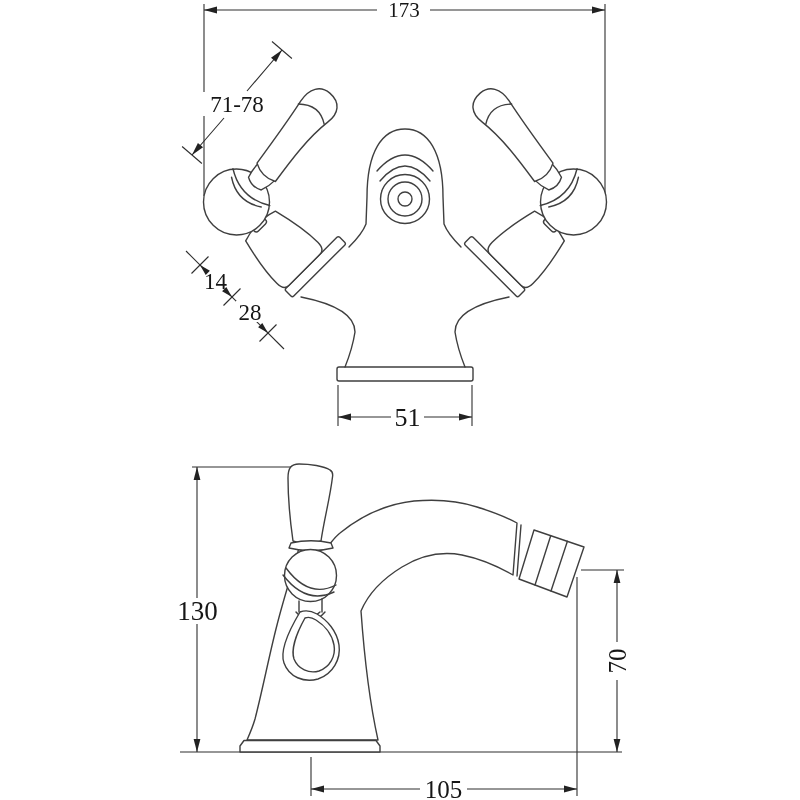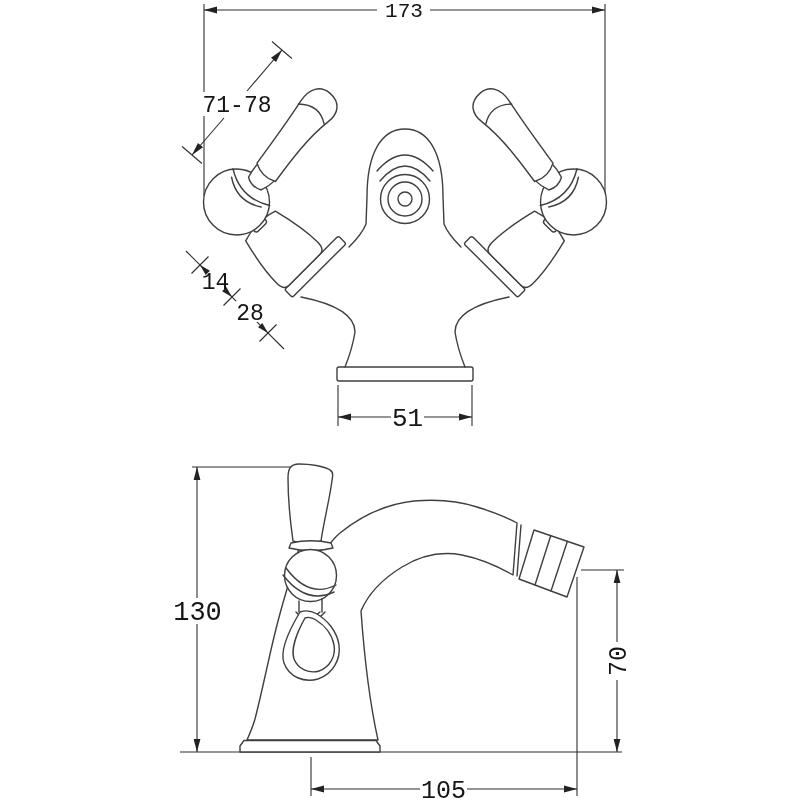--- a/index.html
+++ b/index.html
@@ -1,16 +1,16 @@
 <!DOCTYPE html>
 <html><head>
 <meta charset="utf-8">
 <style>
   html,body{margin:0;padding:0;background:#fff;}
-  #stage{width:800px;height:800px;background:#ffffff;position:relative;font-family:Liberation Mono, monospace;}
+  #stage{width:800px;height:800px;background:#ffffff;position:relative;font-family:Liberation Serif, serif;}
   svg{display:block;}
   .outline{fill:none;stroke:#3f3f3f;stroke-width:1.4;stroke-linecap:round;stroke-linejoin:round;}
   .outline-f{fill:#ffffff;stroke:#3f3f3f;stroke-width:1.4;stroke-linecap:round;stroke-linejoin:round;}
   .dim{fill:none;stroke:#2e2e2e;stroke-width:1.1;stroke-linecap:butt;}
   .arr{fill:#222222;stroke:none;}
   .dimtext{fill:#161616;text-anchor:middle;}
   .bg{fill:#ffffff;stroke:none;}
   .fs21{font-size:21px;} .fs23{font-size:23px;} .fs25{font-size:25px;} .fs26{font-size:26px;} .fs27{font-size:27px;}
 </style>
 </head>

